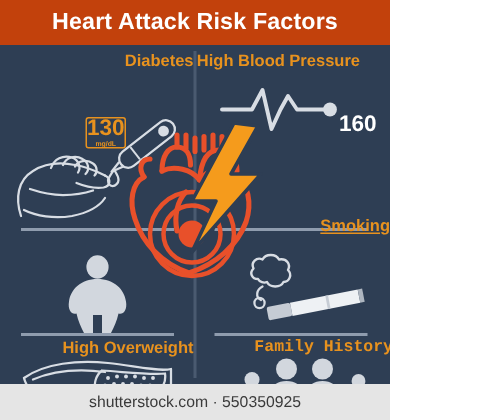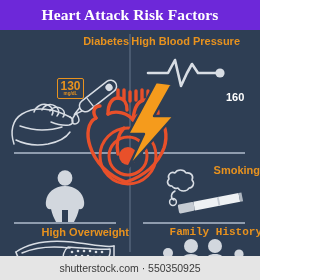--- a/index.html
+++ b/index.html
@@ -6,22 +6,22 @@
   body{
     width:260px;height:280px;overflow:hidden;
     background:#ffffff;
     font-family:"Liberation Sans","DejaVu Sans",sans-serif;
   }
   #poster{position:relative;width:260px;height:280px;overflow:hidden;background:#ffffff;}
 
   
   .banner{
     position:absolute;left:0;top:0;width:260px;height:30px;
-    background:#6d28d9;
-    display:flex;align-items:center;justify-content:center;font-family:Liberation Serif, serif;
+    background:#c2410c;
+    display:flex;align-items:center;justify-content:center;
   }
   .banner-title{
     color:#ffffff;font-size:15.5px;font-weight:bold;
     letter-spacing:.1px;white-space:nowrap;
   }
 
   
   .board{
     position:absolute;left:0;top:30px;width:260px;height:226px;
     background:#2e3e54;overflow:hidden;
@@ -39,39 +39,39 @@
   .hr-d{left:143px;top:192px;width:102px;}
 
   
   .cell-label{
     position:absolute;color:#e8921e;font-size:11px;font-weight:bold;
     white-space:nowrap;text-align:right;
   }
   .lbl-diabetes{left:0;top:5px;width:129px;}
   .lbl-bp{left:131px;top:5px;width:109px;}
   .lbl-overweight{left:0;top:126px;width:129px;}
-  .lbl-smoking{left:131px;top:134px;width:129px;}
+  .lbl-smoking{left:131px;top:115px;width:129px;text-decoration:underline;}
   .lbl-chol{left:0;top:196px;width:129px;}
   .lbl-family{left:142px;top:196px;width:120px;font-family:Liberation Mono, monospace;}
 
   
   .meter{
     position:absolute;left:57px;top:48px;width:25px;height:19px;
     border:1.6px solid #e8921e;border-radius:2px;
     background:#2e3e54;
     display:flex;flex-direction:column;align-items:center;justify-content:center;
     line-height:1;
   }
-  .meter-value{color:#e8921e;font-size:12px;font-weight:bold;}
+  .meter-value{color:#e8921e;font-size:15px;font-weight:bold;}
   .meter-unit{color:#e8921e;font-size:4.6px;font-weight:bold;margin-top:.5px;}
 
   
   .bp-number{
-    position:absolute;left:226px;top:61px;
-    color:#ffffff;font-size:11px;font-weight:bold;
+    position:absolute;left:226px;top:44px;
+    color:#ffffff;font-size:15px;font-weight:bold;
   }
 
   
   .art{position:absolute;}
 
   
   .footer{
     position:absolute;left:0;top:256px;width:260px;height:24px;
     background:#e5e5e5;display:flex;align-items:center;justify-content:center;
   }

